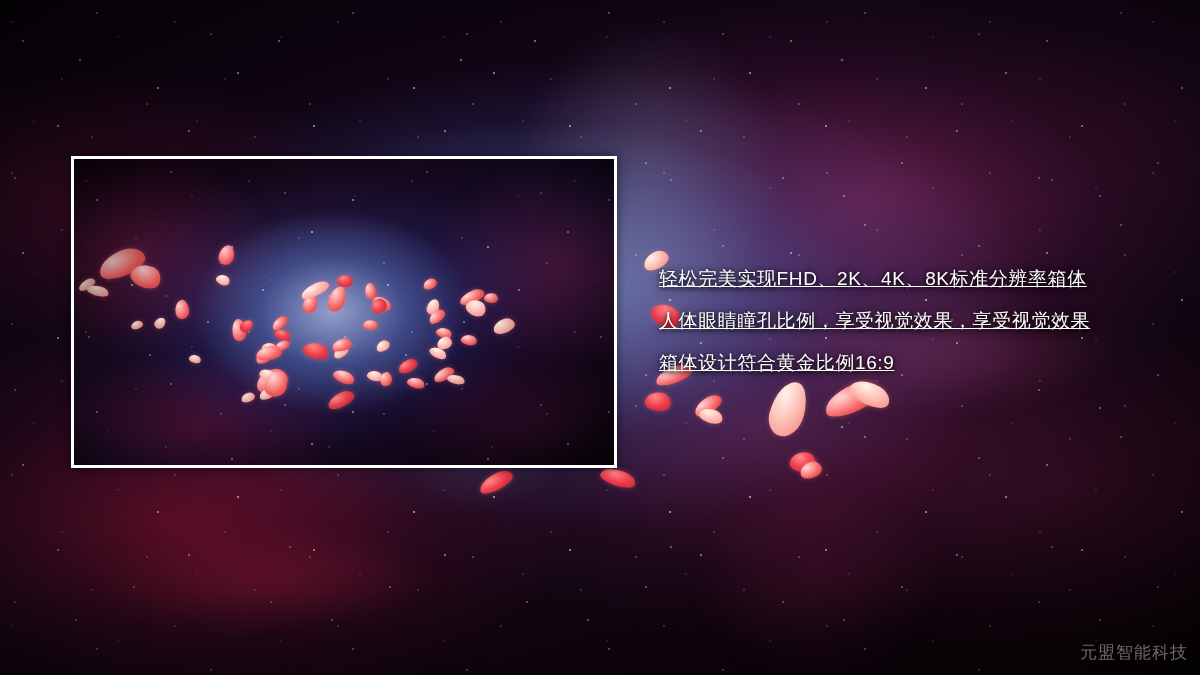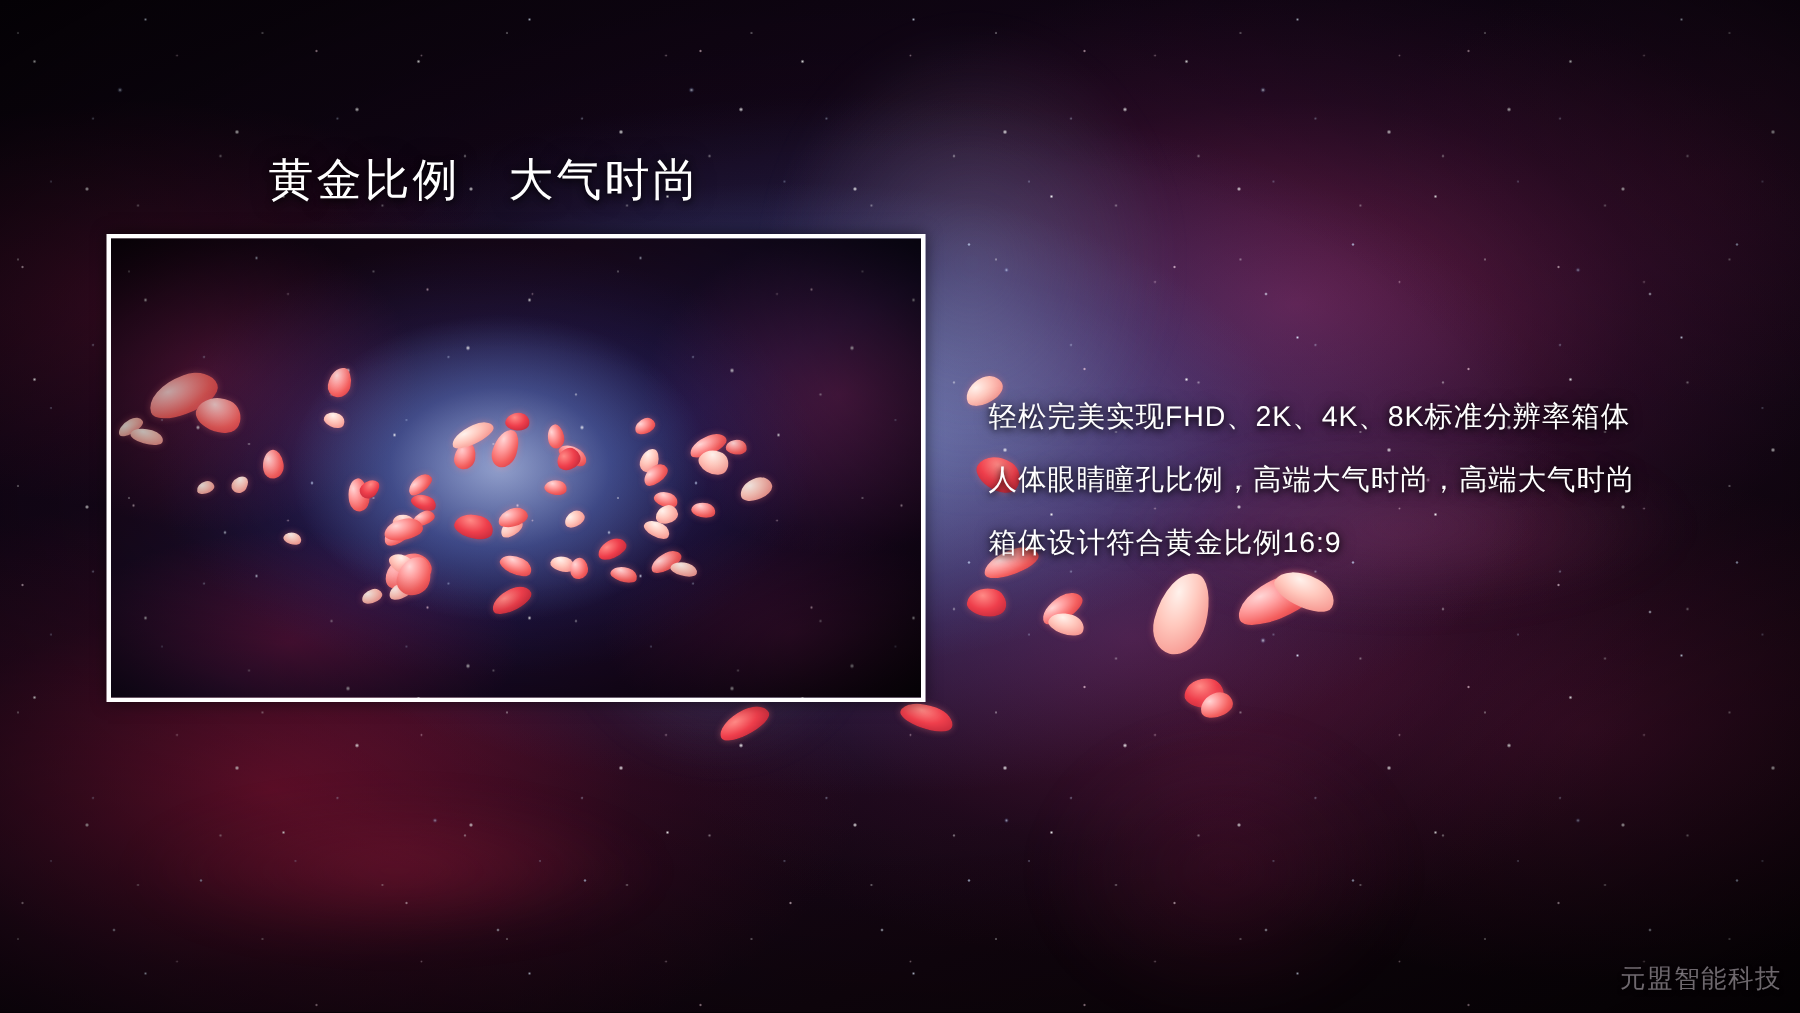--- a/index.html
+++ b/index.html
@@ -149,20 +149,21 @@
     top: 258px;
     width: 520px;
   }
   .body-line {
     font-size: 19px;
     line-height: 42px;
     color: #ffffff;
     letter-spacing: 0.6px;
     white-space: nowrap;
     text-shadow: 0 1px 4px rgba(0,0,0,0.9), 0 0 10px rgba(0,0,0,0.6);
+    text-decoration: underline;
   }
   #watermark {
     position: absolute;
     right: 12px;
     bottom: 11px;
     font-size: 17px;
     letter-spacing: 1px;
     color: rgba(176,168,176,0.62);
     text-shadow: 0 1px 3px rgba(0,0,0,0.8);
     margin-left: 48px;
@@ -252,23 +253,22 @@
         <div class="petal" style="left: 333px; top: 219px; width: 18px; height: 10px; transform: rotate(18deg);"></div>
         <div class="petal deep" style="left: 253px; top: 234px; width: 28px; height: 14px; transform: rotate(-24deg);"></div>
         <div class="petal" style="left: 259px; top: 212px; width: 22px; height: 12px; transform: rotate(26deg);"></div>
         <div class="petal pale" style="left: 167px; top: 234px; width: 14px; height: 9px; transform: rotate(-16deg);"></div>
         <div class="petal pale" style="left: 115px; top: 196px; width: 12px; height: 8px; transform: rotate(20deg);"></div>
         <div class="petal pale" style="left: 57px; top: 162px; width: 12px; height: 8px; transform: rotate(-14deg);"></div>
       </div>
     <div class="inner-vignette"></div>
   </div>
 
-  <div id="slide-title">黄金比例　大气时尚</div>
 
   <div id="body-copy">
     <div class="body-line">轻松完美实现FHD、2K、4K、8K标准分辨率箱体</div>
-    <div class="body-line">人体眼睛瞳孔比例，高端大气时尚，高端大气时尚</div>
+    <div class="body-line">人体眼睛瞳孔比例，享受视觉效果，享受视觉效果</div>
     <div class="body-line">箱体设计符合黄金比例16:9</div>
   </div>
 
   <div id="watermark">元盟智能科技</div>
 
 </div>
 
 </body></html>

